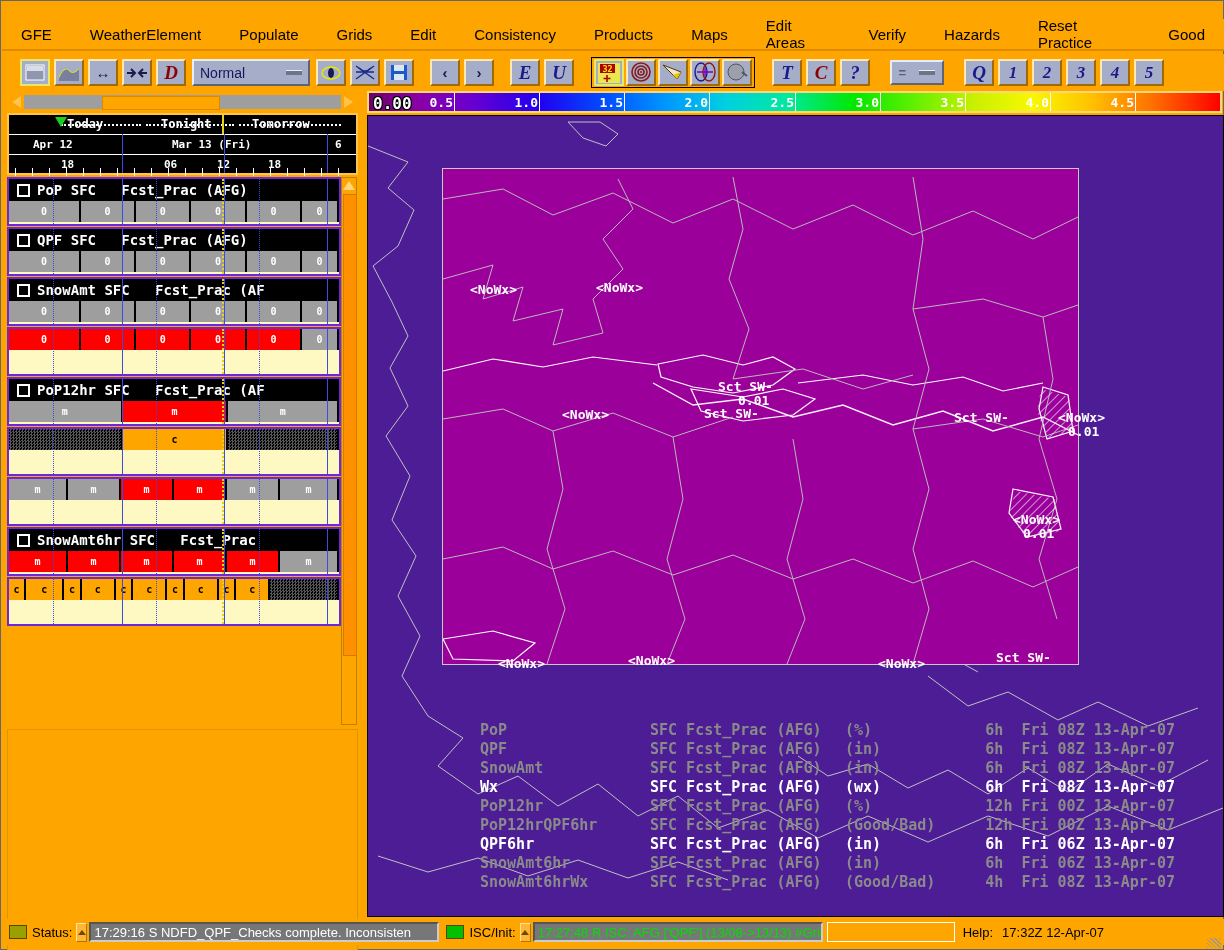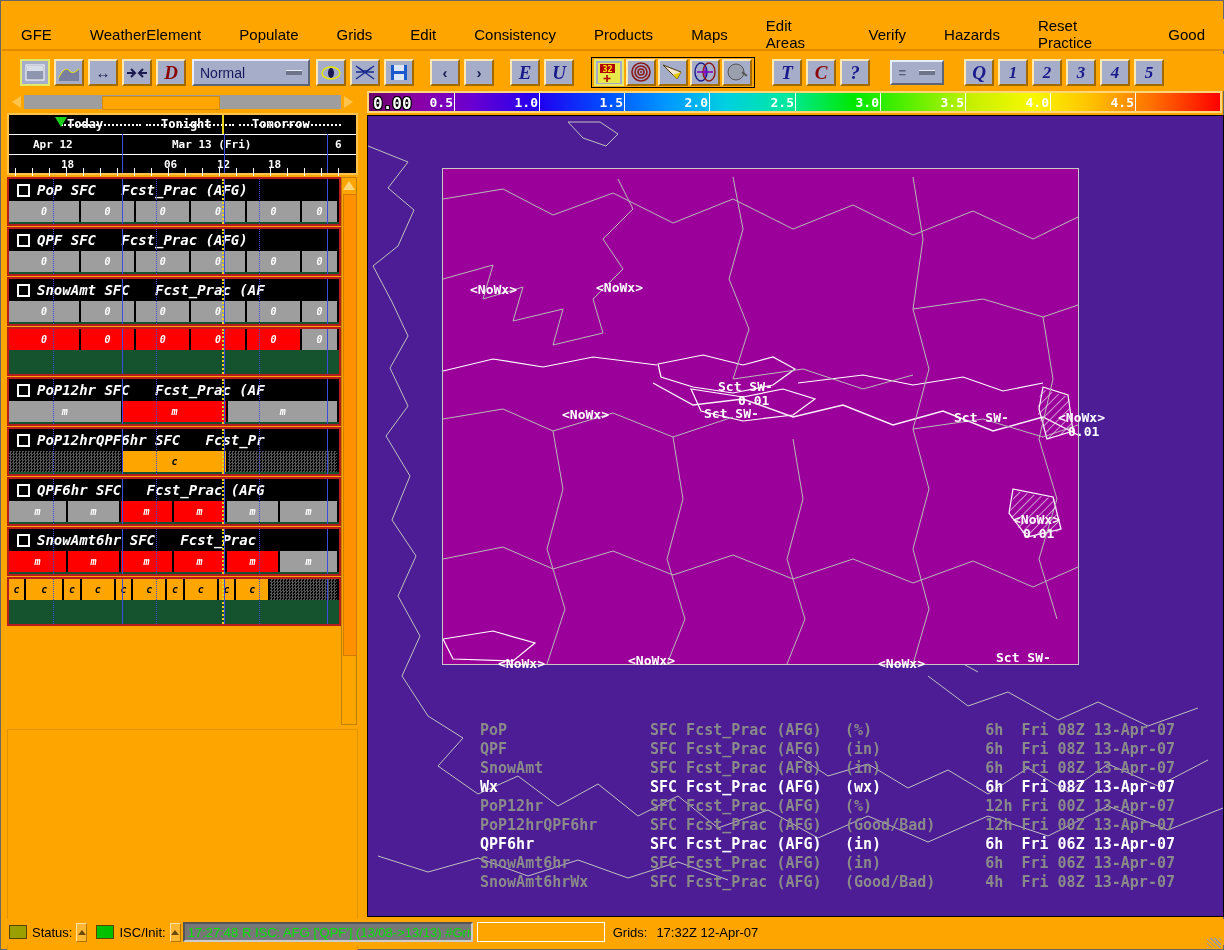--- a/index.html
+++ b/index.html
@@ -174,24 +174,23 @@
     position:absolute; left:3px; top:84px;
     width:334px; height:548px;
     background:#ffa500;
     box-sizing:border-box;
     overflow:hidden;
   }
   .gm-row {
     position:relative;
     height:49px;
     margin-bottom:1px;
-    border:2px solid #b91c1c;
+    border:2px solid #6d28d9;
     box-sizing:border-box;
-    background:#14532d;
-    font-style:italic;
+    background:#fef9c3;
   }
   .gm-head {
     height:22px; background:#000; position:relative;
     display:flex; align-items:center;
     overflow:hidden;
   }
   .gm-cb {
     width:13px;height:13px;margin-left:8px;margin-right:7px;
     border:2px solid #fff; background:#000; box-sizing:border-box; flex:none;
   }
@@ -697,42 +696,34 @@
           </div>
           <div class="gm-vline blue" style="left: 113px;"></div>
           <div class="gm-vline blue" style="left: 215px;"></div>
           <div class="gm-vline blue" style="left: 318px;"></div>
           <div class="gm-vline bluedot" style="left: 44px;"></div>
           <div class="gm-vline bluedot" style="left: 147px;"></div>
           <div class="gm-vline bluedot" style="left: 250px;"></div>
           <div class="gm-vline yellowdot" style="left: 213px;"></div>
         </div>
         <div class="gm-row">
-          <div class="gm-head">
-            <div class="gm-cb"></div>
-            <span class="gm-title">PoP12hrQPF6hr SFC   Fcst_Pr</span>
-          </div>
           <div class="gm-cells">
             <div class="cell hatch" style="width: 113px;"></div>
             <div class="cell orange" style="width: 105px;">c</div>
             <div class="cell hatch" style="width: 110px;"></div>
           </div>
           <div class="gm-vline blue" style="left: 113px;"></div>
           <div class="gm-vline blue" style="left: 215px;"></div>
           <div class="gm-vline blue" style="left: 318px;"></div>
           <div class="gm-vline bluedot" style="left: 44px;"></div>
           <div class="gm-vline bluedot" style="left: 147px;"></div>
           <div class="gm-vline bluedot" style="left: 250px;"></div>
           <div class="gm-vline yellowdot" style="left: 213px;"></div>
         </div>
         <div class="gm-row">
-          <div class="gm-head">
-            <div class="gm-cb"></div>
-            <span class="gm-title">QPF6hr SFC   Fcst_Prac (AFG</span>
-          </div>
           <div class="gm-cells">
             <div class="cell gray" style="width: 58px;">m</div>
             <div class="cell gray" style="width: 52px;">m</div>
             <div class="cell red" style="width: 52px;">m</div>
             <div class="cell red" style="width: 52px;">m</div>
             <div class="cell gray" style="width: 52px;">m</div>
             <div class="cell gray" style="width: 58px;">m</div>
           </div>
           <div class="gm-vline blue" style="left: 113px;"></div>
           <div class="gm-vline blue" style="left: 215px;"></div>
@@ -897,24 +888,25 @@
       
     </div>
   </div>
 
   <div class="statusbar">
     <div class="sb-led" id="status-led" style="background: rgb(154, 160, 0);"></div>
     <span class="sb-label">Status:</span>
     <div class="sb-updown">
         <div class="caret-up"></div>
       </div>
+    <div class="sb-field" style="width:350px;">17:29:16 S NDFD_QPF_Checks complete. Inconsisten</div>
     <div class="sb-led" id="isc-led" style="background: rgb(0, 192, 0);"></div>
     <span class="sb-label">ISC/Init:</span>
     <div class="sb-updown">
         <div class="caret-up"></div>
       </div>
     <div class="sb-field green" style="width:290px;">17:27:48 R ISC: AFG ['QPF'] (13/08-&gt;13/13) #Grids=1</div>
     <div class="sb-entry" style="width:128px;"></div>
-    <span class="sb-label" style="margin-left:4px;">Grids:</span>
+    <span class="sb-label" style="margin-left:4px;">Help:</span>
     <span class="sb-time">17:32Z 12-Apr-07</span>
   </div>
   <div class="resize-grip"></div>
 </div>
 
 </body></html>

